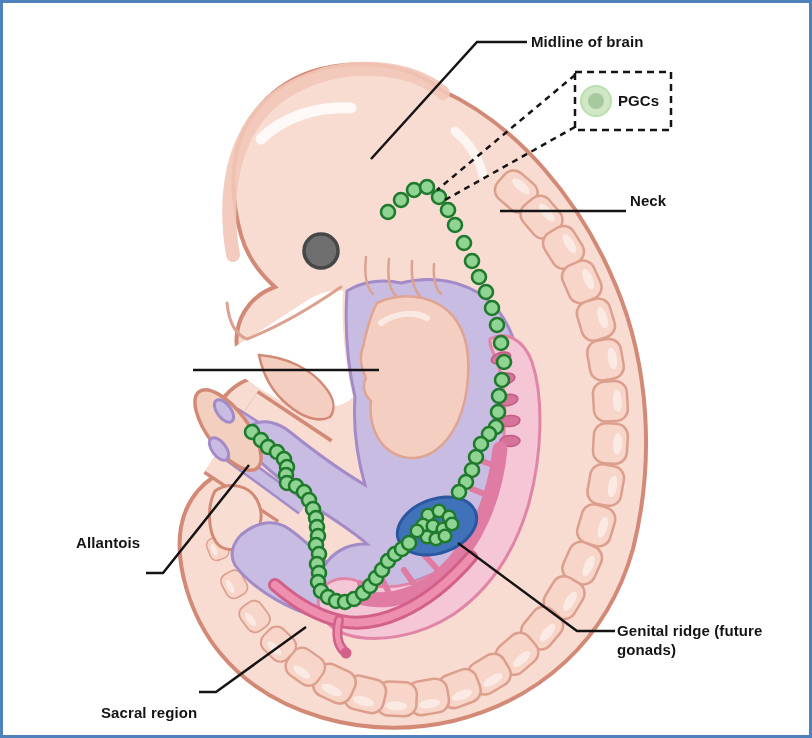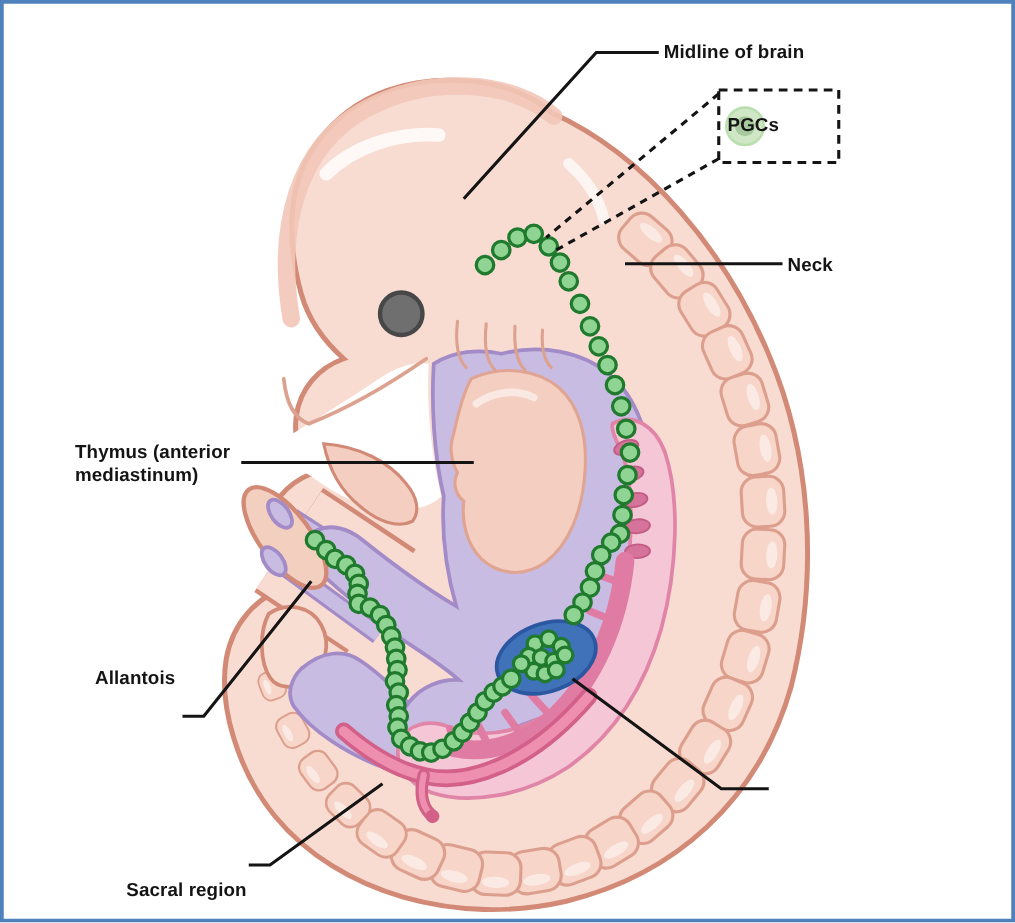--- a/index.html
+++ b/index.html
@@ -374,23 +374,21 @@
       <line class="dash" x1="572" y1="124" x2="442" y2="197"></line>
     </g>
     <g>
       <rect class="legend-box" x="572" y="69" width="96" height="58"></rect>
       <circle class="cell-outer" cx="593" cy="98" r="15"></circle>
       <circle class="cell-inner" cx="593" cy="98" r="8"></circle>
     </g>
   </svg>
 
   <div class="lbl" style="left:528px;top:29px">Midline of brain</div>
-  <div class="lbl" style="left:579px;top:88px">PGCs</div>
-  <div class="lbl" style="left:627px;top:200px">Neck</div>
-  <div class="lbl" style="left:57px;top:349px">
-    <div>Thymus (anterior</div>
-    <div>mediastinum)</div>
-  </div>
+  <div class="lbl" style="left:615px;top:88px">PGCs</div>
+  <div class="lbl" style="left:627px;top:188px">Neck</div>
   <div class="lbl" style="left:73px;top:530px">Allantois</div>
   <div class="lbl" style="left:614px;top:618px">
+    <div>Genital ridge (future</div>
+    <div>gonads)</div>
   </div>
   <div class="lbl" style="left:98px;top:700px">Sacral region</div>
 </div>
 
 </body></html>

